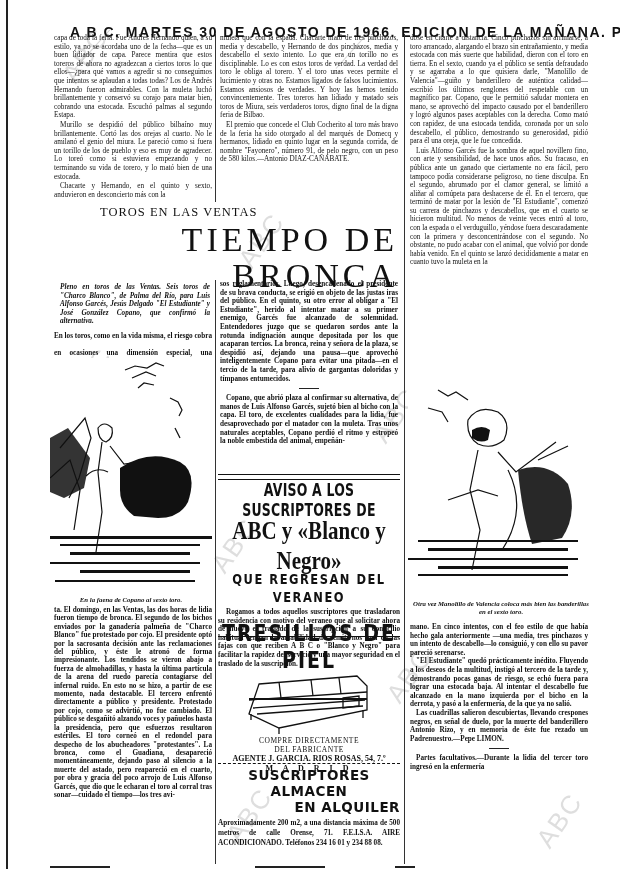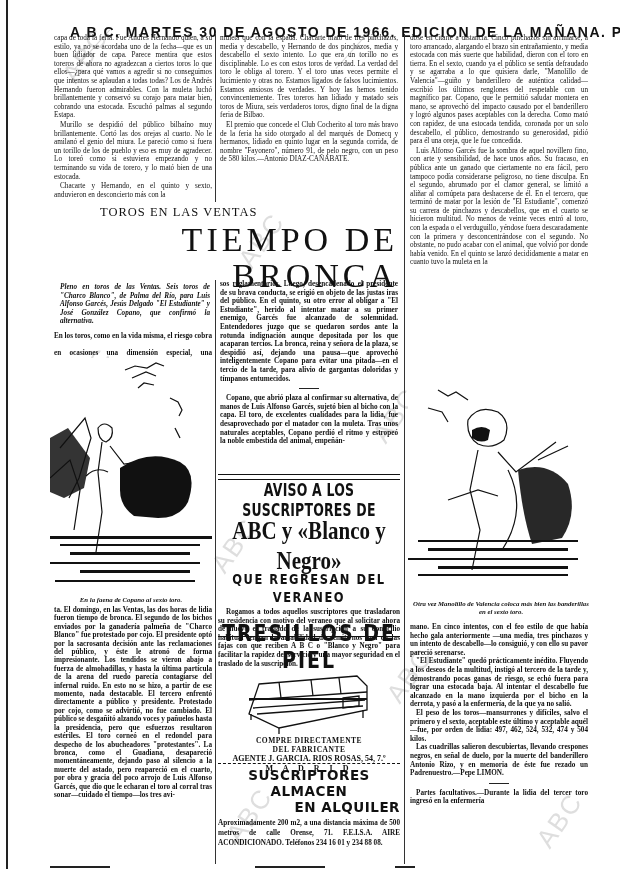--- a/index.html
+++ b/index.html
@@ -24,21 +24,21 @@
   .col2b p { margin: 0; text-indent: 6px; }
   .sep-short { width: 20px; height: 1px; background: #222; margin: 5px auto; }
   .double-rule { position: absolute; left: 218px; width: 182px; height: 4px; border-top: 1.5px solid #111; border-bottom: 1.5px solid #111; }
   .ad-aviso { position: absolute; left: 218px; top: 482px; width: 182px; text-align: center; font-family: "DejaVu Sans", sans-serif; }
   .ad-aviso .l1 { font-size: 12.5px; font-weight: bold; letter-spacing: 0.2px; transform: scaleY(1.35); display: block; margin-top: 3px; }
   .ad-aviso .l2 { font-size: 21px; font-weight: bold; font-family: "Liberation Serif", serif; margin-top: 6px; display: block; transform: scaleY(1.2); }
   .ad-aviso .l3 { font-size: 11.5px; font-weight: bold; letter-spacing: 1.5px; display: block; margin-top: 3px; transform: scaleY(1.3); }
   .ad-aviso .txt { font-size: 7.2px; line-height: 8.6px; text-align: justify; font-family: "Liberation Serif", serif; font-weight: bold; margin-top: 6px; text-indent: 8px; }
   .ad-tres { position: absolute; left: 218px; top: 624px; width: 182px; text-align: center; }
   .ad-tres .t { font-family: "DejaVu Sans", sans-serif; font-weight: bold; font-size: 19px; letter-spacing: 2px; transform: scaleY(1.2); display: block; }
-  .ad-tres .s1 { font-family: "Liberation Serif", serif; font-weight: bold; font-size: 7.5px; letter-spacing: 0.5px; display: block; line-height: 9px; text-align: center; }
+  .ad-tres .s1 { font-family: "Liberation Serif", serif; font-weight: normal; font-size: 7.5px; letter-spacing: 0.5px; display: block; line-height: 9px; text-align: center; }
   .ad-tres .s2 { font-family: "Liberation Serif", serif; font-weight: bold; font-size: 8px; display: block; line-height: 10px; }
   .ad-tres .s3 { font-family: "Liberation Serif", serif; font-weight: bold; font-size: 8px; letter-spacing: 4px; display: block; line-height: 9px; }
   .ad-alm { position: absolute; left: 218px; top: 767px; width: 182px; text-align: center; }
   .ad-alm .t1 { font-family: "DejaVu Sans", sans-serif; font-weight: bold; font-size: 13.5px; letter-spacing: 0.5px; display: block; line-height: 16px; }
   .ad-alm .t2 { font-family: "DejaVu Sans", sans-serif; font-weight: bold; font-size: 13.5px; letter-spacing: 0.5px; display: block; line-height: 16px; text-align: right; }
   .ad-alm .txt { font-family: "Liberation Serif", serif; font-weight: bold; font-size: 7.2px; line-height: 10px; text-align: justify; display: block; margin-top: 3px; }
   .col3b { position: absolute; left: 410px; top: 623px; width: 178px; font-size: 7.2px; line-height: 8.6px; text-align: justify; font-family: "Liberation Serif", serif; font-weight: bold; }
   .col3b p { margin: 0; text-indent: 6px; }
   .wm { position: absolute; font-family: "Liberation Sans", sans-serif; font-size: 26px; color: rgba(160,160,160,0.35); transform: rotate(-55deg); pointer-events: none; letter-spacing: 2px; }
   .wm-line { position: absolute; height: 1px; background: rgba(160,160,160,0.45); transform-origin: left center; pointer-events: none; }
@@ -193,21 +193,20 @@
         <rect x="30" y="186" width="130" height="3"></rect>
         <rect x="10" y="194" width="150" height="2"></rect>
       </g>
     </svg>
   </div>
   <div class="caption" style="left:412px;top:600px;width:178px;">Otra vez Manolillo de Valencia coloca más bien las banderillas en el sexto toro.</div>
 
   <div class="col3b">
     <p style="text-indent:0">mano. En cinco intentos, con el feo estilo de que había hecho gala anteriormente —una media, tres pinchazos y un intento de descabello—lo consiguió, y con ello su pavor pareció serenarse.</p>
     <p>"El Estudiante" quedó prácticamente inédito. Fluyendo a los deseos de la multitud, instigó al tercero de la tarde y, demostrando pocas ganas de riesgo, se echó fuera para lograr una estocada baja. Al intentar el descabello fue alcanzado en la mano izquierda por el bicho en la derrota, y pasó a la enfermería, de la que ya no salió.</p>
-    <p>El peso de los toros—mansurrones y difíciles, salvo el primero y el sexto, aceptable este último y aceptable aquél—fue, por orden de lidia: 497, 462, 524, 532, 474 y 504 kilos.</p>
     <p>Las cuadrillas salieron descubiertas, llevando crespones negros, en señal de duelo, por la muerte del banderillero Antonio Rizo, y en memoria de éste fue rezado un Padrenuestro.—Pepe LIMON.</p>
     <div class="sep-short"></div>
     <p>Partes facultativos.—Durante la lidia del tercer toro ingresó en la enfermería</p>
   </div>
 
   <div class="bottom-rule" style="left:50px;top:866px;width:60px;"></div>
   <div class="bottom-rule" style="left:255px;top:866px;width:70px;"></div>
   <div class="bottom-rule" style="left:395px;top:866px;width:20px;"></div>
 </div>
 

